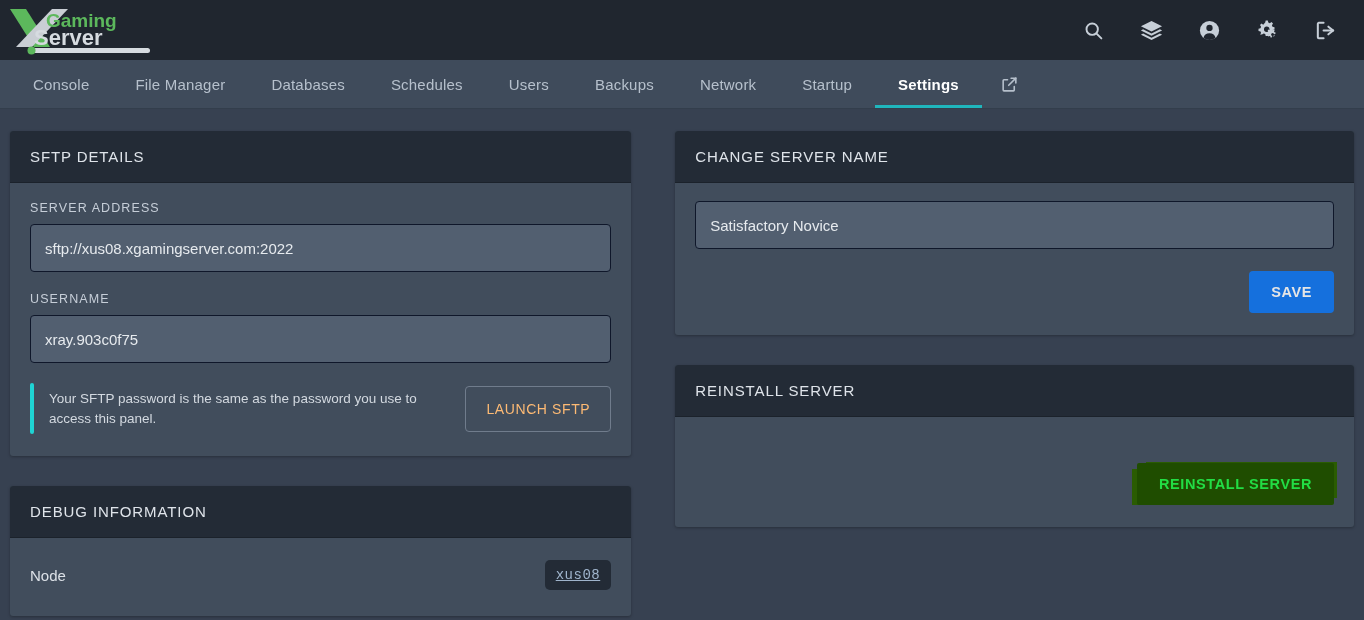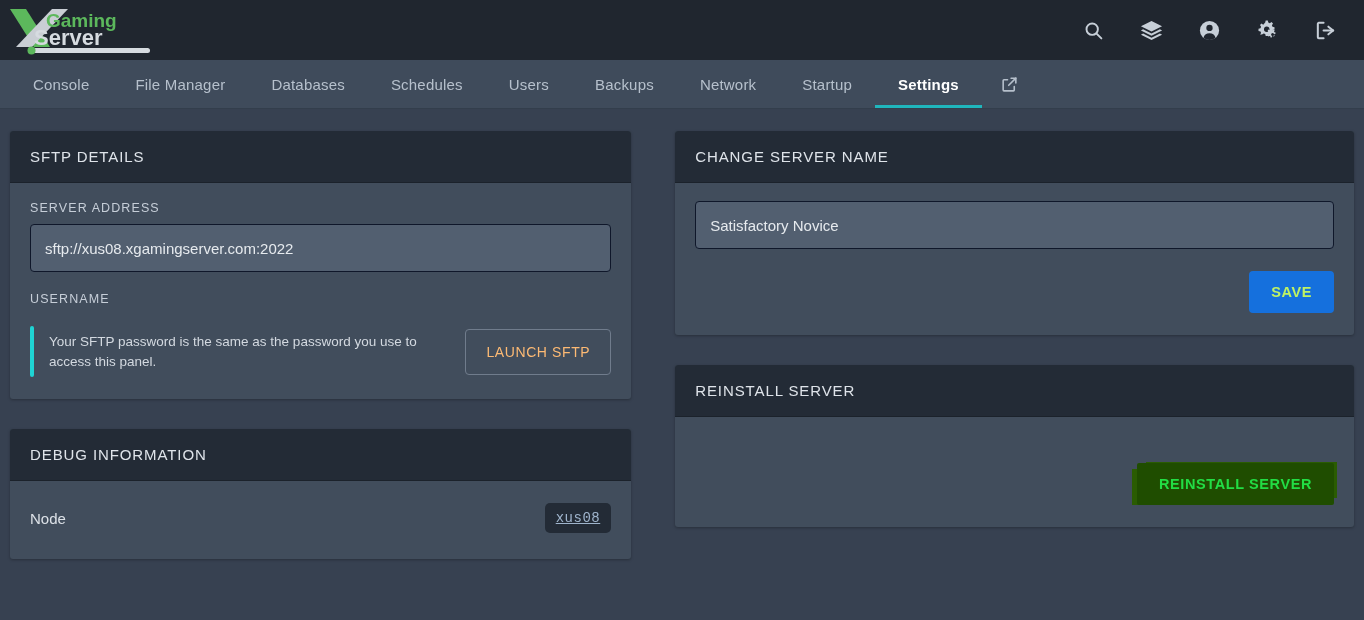--- a/index.html
+++ b/index.html
@@ -95,21 +95,21 @@
   .btn {
     border: none; border-radius: 4px; cursor: pointer;
     font-family: "Liberation Sans", sans-serif;
     letter-spacing: .6px;
   }
   .btn-outline {
     background: transparent; border: 1px solid #707c8c;
     color: #fdba74; font-size: 14px; padding: 14px 20px;
   }
   .btn-primary {
-    background: #1570dd; color: #bef264;
+    background: #1570dd; color: #e5e5e5;
     font-size: 14.5px; font-weight: bold; padding: 13px 22px;
   }
   .btn-row { display: flex; justify-content: flex-end; margin-top: 22px; }
 
   
   .reinstall-text {
     font-size: 15px; line-height: 1.55; color: #dce1e7;
   }
   .reinstall-text b { color: #f0f3f6; font-weight: bold; }
   .btn-danger-wrap {
@@ -232,20 +232,21 @@
       <div class="panel-header">SFTP DETAILS</div>
       <div class="panel-body">
 
         <div class="field-block">
           <label class="field-label">SERVER ADDRESS</label>
           <input class="field-input" type="text" readonly="" value="sftp://xus08.xgamingserver.com:2022" style="">
         </div>
 
         <div class="field-block">
           <label class="field-label">USERNAME</label>
+          <input class="field-input" type="text" readonly="" value="xray.903c0f75" style="">
         </div>
 
         <div class="note-row">
           <div class="note">
             <div class="note-accent"></div>
             <div class="note-text">Your SFTP password is the same as the password you use to access this panel.</div>
           </div>
           <button class="btn btn-outline">LAUNCH SFTP</button>
         </div>
 

